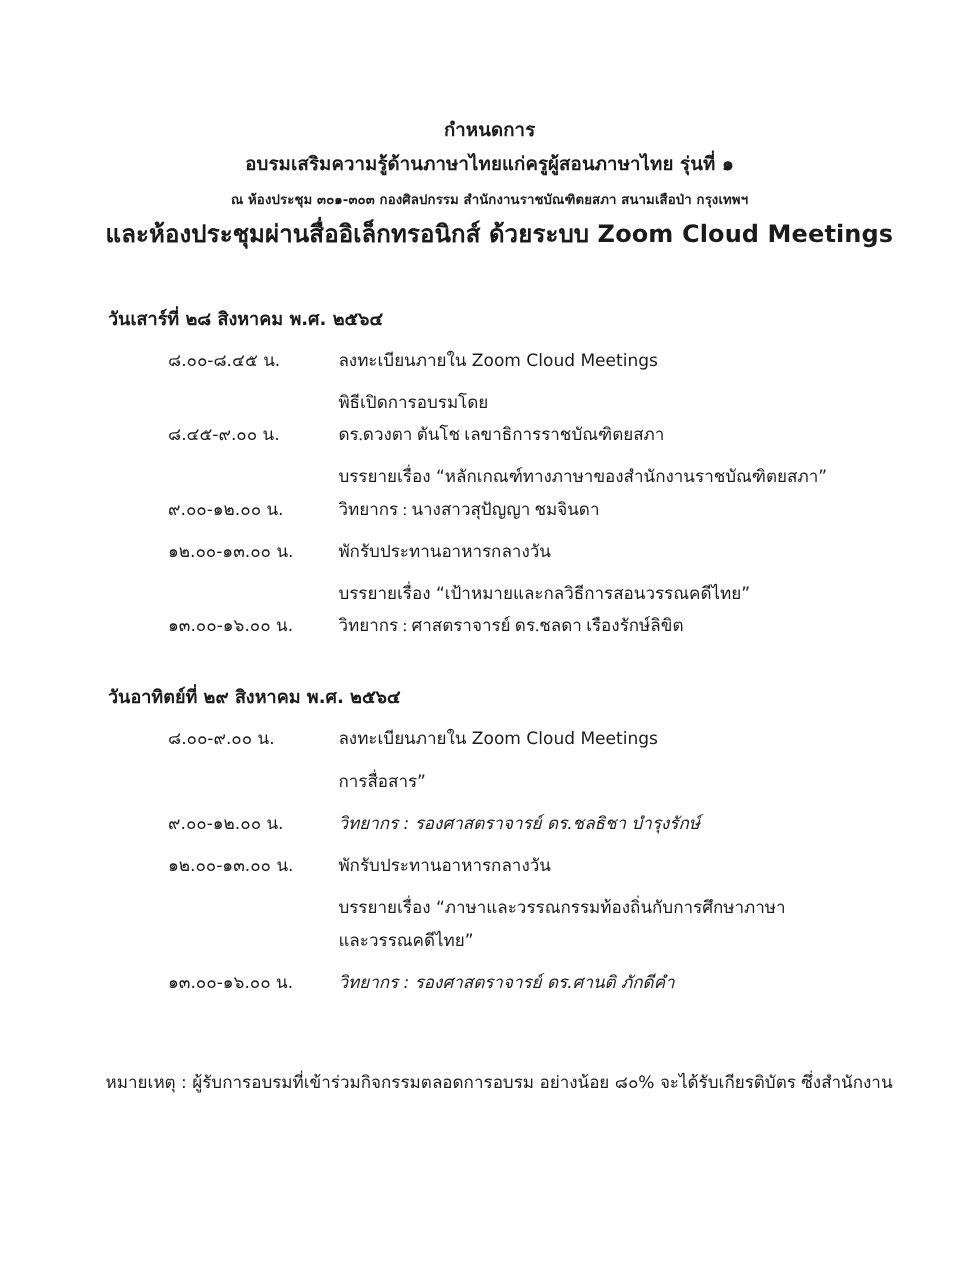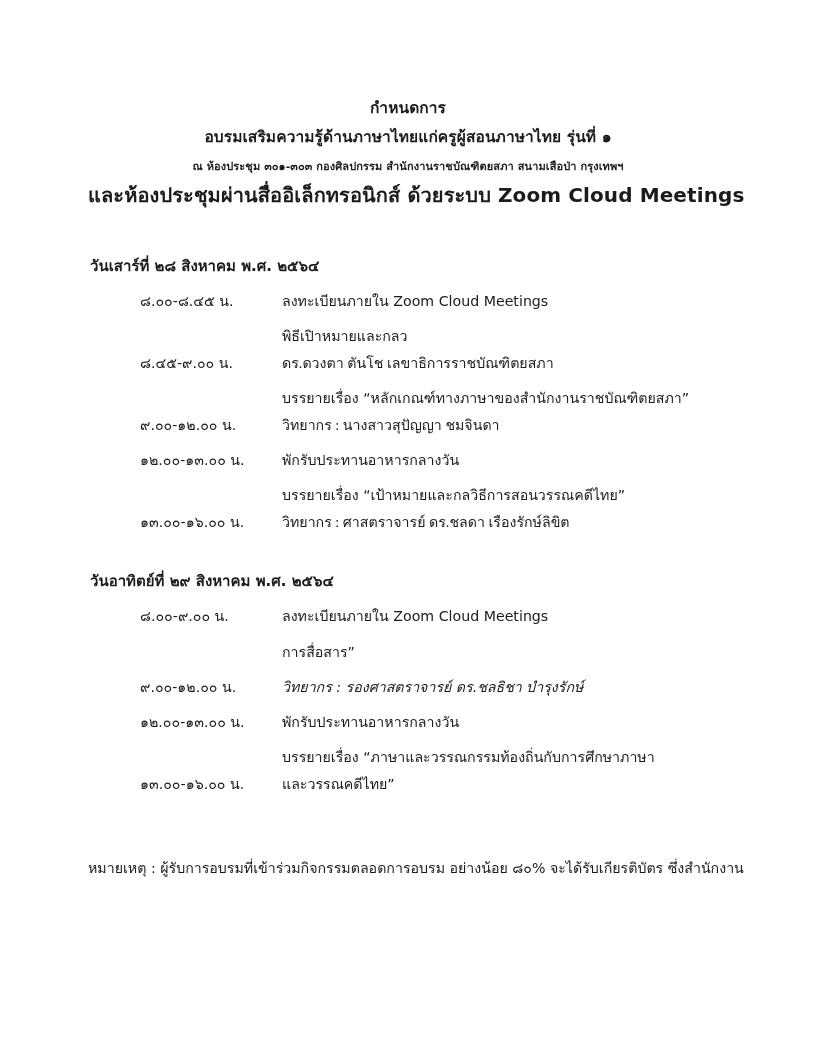--- a/index.html
+++ b/index.html
@@ -127,21 +127,21 @@
       <div class="row">
         <div class="time-cell">๘.๐๐-๘.๔๕ น.</div>
         <div class="detail-cell">
           <span class="detail-line">ลงทะเบียนภายใน Zoom Cloud Meetings</span>
         </div>
       </div>
 
       <div class="row">
         <div class="time-cell">๘.๔๕-๙.๐๐ น.</div>
         <div class="detail-cell">
-          <span class="detail-line">พิธีเปิาหมายและกลว</span>
+          <span class="detail-line">พิธีเปิดการอบรมโดย</span>
           <span class="detail-line speaker">ดร.ดวงตา  ตันโช  เลขาธิการราชบัณฑิตยสภา</span>
         </div>
       </div>
 
       <div class="row">
         <div class="time-cell">๙.๐๐-๑๒.๐๐ น.</div>
         <div class="detail-cell">
           <span class="detail-line">บรรยายเรื่อง “หลักเกณฑ์ทางภาษาของสำนักงานราชบัณฑิตยสภา”</span>
           <span class="detail-line speaker">วิทยากร : นางสาวสุปัญญา  ชมจินดา</span>
         </div>
@@ -189,20 +189,21 @@
         <div class="detail-cell">
           <span class="detail-line">พักรับประทานอาหารกลางวัน</span>
         </div>
       </div>
 
       <div class="row">
         <div class="time-cell">๑๓.๐๐-๑๖.๐๐ น.</div>
         <div class="detail-cell">
           <span class="detail-line">บรรยายเรื่อง “ภาษาและวรรณกรรมท้องถิ่นกับการศึกษาภาษา</span>
           <span class="detail-line sub">และวรรณคดีไทย”</span>
+          <span class="detail-line gap">วิทยากร : รองศาสตราจารย์ ดร.ศานติ  ภักดีคำ</span>
         </div>
       </div>
 
     </div>
   </div>
 
   <div class="footnote">
     <span class="footnote-line">หมายเหตุ : ผู้รับการอบรมที่เข้าร่วมกิจกรรมตลอดการอบรม อย่างน้อย ๘๐% จะได้รับเกียรติบัตร ซึ่งสำนักงาน</span>
   </div>
 

